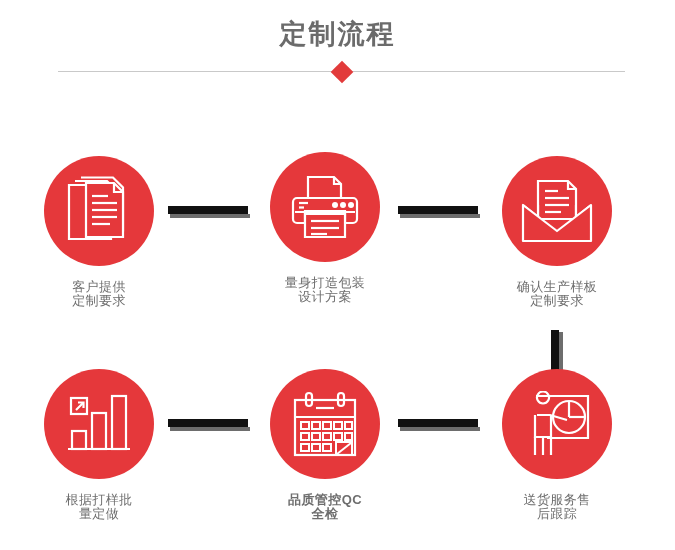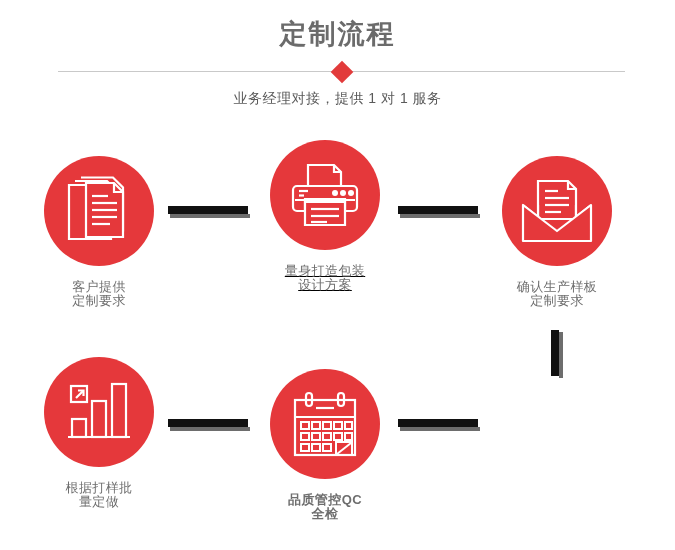--- a/index.html
+++ b/index.html
@@ -103,24 +103,24 @@
     text-align: center;
     font-size: 13px;
     line-height: 14px;
     color: #6e6e6e;
     white-space: pre-line;
     letter-spacing: 0.4px;
   }
 
   
   .node-0 { left: 29px;  top: 16px; }
-  .node-1 { left: 255px; top: 0; text-decoration: underline; }
+  .node-1 { left: 255px; top: 12px; }
   .node-2 { left: 487px; top: 16px; }
   
-  .node-3 { left: 29px;  top: 217px; }
+  .node-3 { left: 29px;  top: 229px; }
   .node-4 { left: 255px; top: 229px; font-weight: bold; }
   .node-5 { left: 487px; top: 229px; }
 
   
   .conn-h {
     position: absolute;
     width: 80px;
     height: 12px;
   }
   .conn-h .bar {
@@ -172,21 +172,20 @@
 
 <div class="header">
 
   <div class="page-title">定制流程</div>
 
   <div class="divider-wrap">
     <div class="divider-line"></div>
     <div class="divider-diamond"></div>
   </div>
 
-  <div class="page-subtitle">业务经理对接，提供 1 对 1 服务</div>
 </div>
 
 <div class="flow">
 
   <div class="conn-h conn-h-0">
     <div class="bar"></div>
     <div class="shadow"></div>
   </div>
   <div class="conn-h conn-h-1">
     <div class="bar"></div>
@@ -327,14 +326,34 @@
         <g fill="none" stroke="#ffffff" stroke-width="2">
           <rect x="44" y="51" width="16" height="13"></rect>
           <line x1="45" y1="63" x2="59" y2="52"></line>
         </g>
       </svg>
     </div>
     <div class="node-label">品质管控QC
 全检</div>
   </div>
 
+  <div class="node node-5">
+    <div class="circle">
+      <svg width="68" height="66" viewBox="0 0 68 66">
+        <g fill="none" stroke="#ffffff" stroke-width="2.2">
+          <path d="M13 5 H65 V47 H24"></path>
+          <circle cx="46" cy="26" r="16"></circle>
+          <line x1="46" y1="26" x2="46" y2="10"></line>
+          <line x1="46" y1="26" x2="62" y2="26"></line>
+          <path d="M20 12.5 a6 6 0 1 1 0.01 0 Z"></path>
+          <path d="M14 24 h13 l17 5"></path>
+          <path d="M12 24 v22 h16 V24"></path>
+          <line x1="20" y1="46" x2="20" y2="64"></line>
+          <line x1="12" y1="46" x2="12" y2="64"></line>
+          <line x1="28" y1="46" x2="28" y2="64"></line>
+        </g>
+      </svg>
+    </div>
+    <div class="node-label">送货服务售
+后跟踪</div>
+  </div>
 
 </div>
 
 </body></html>

